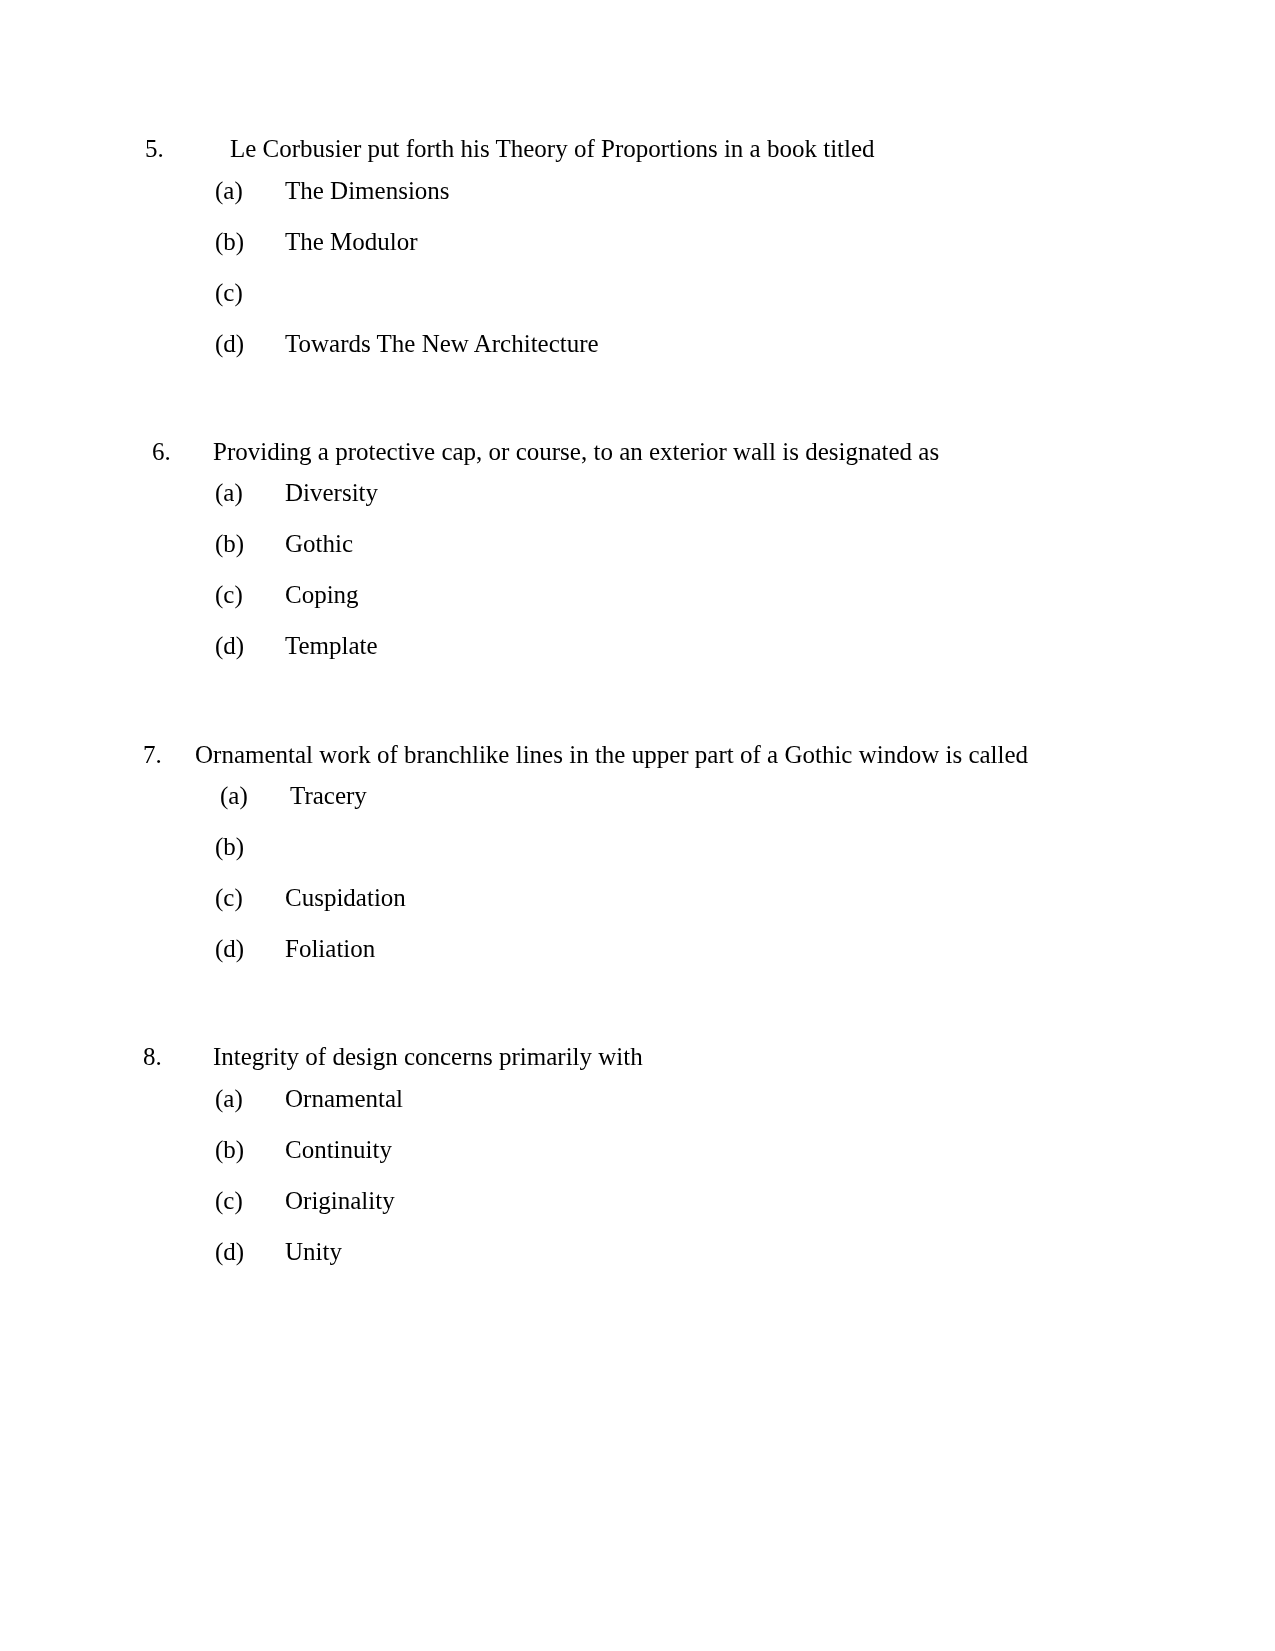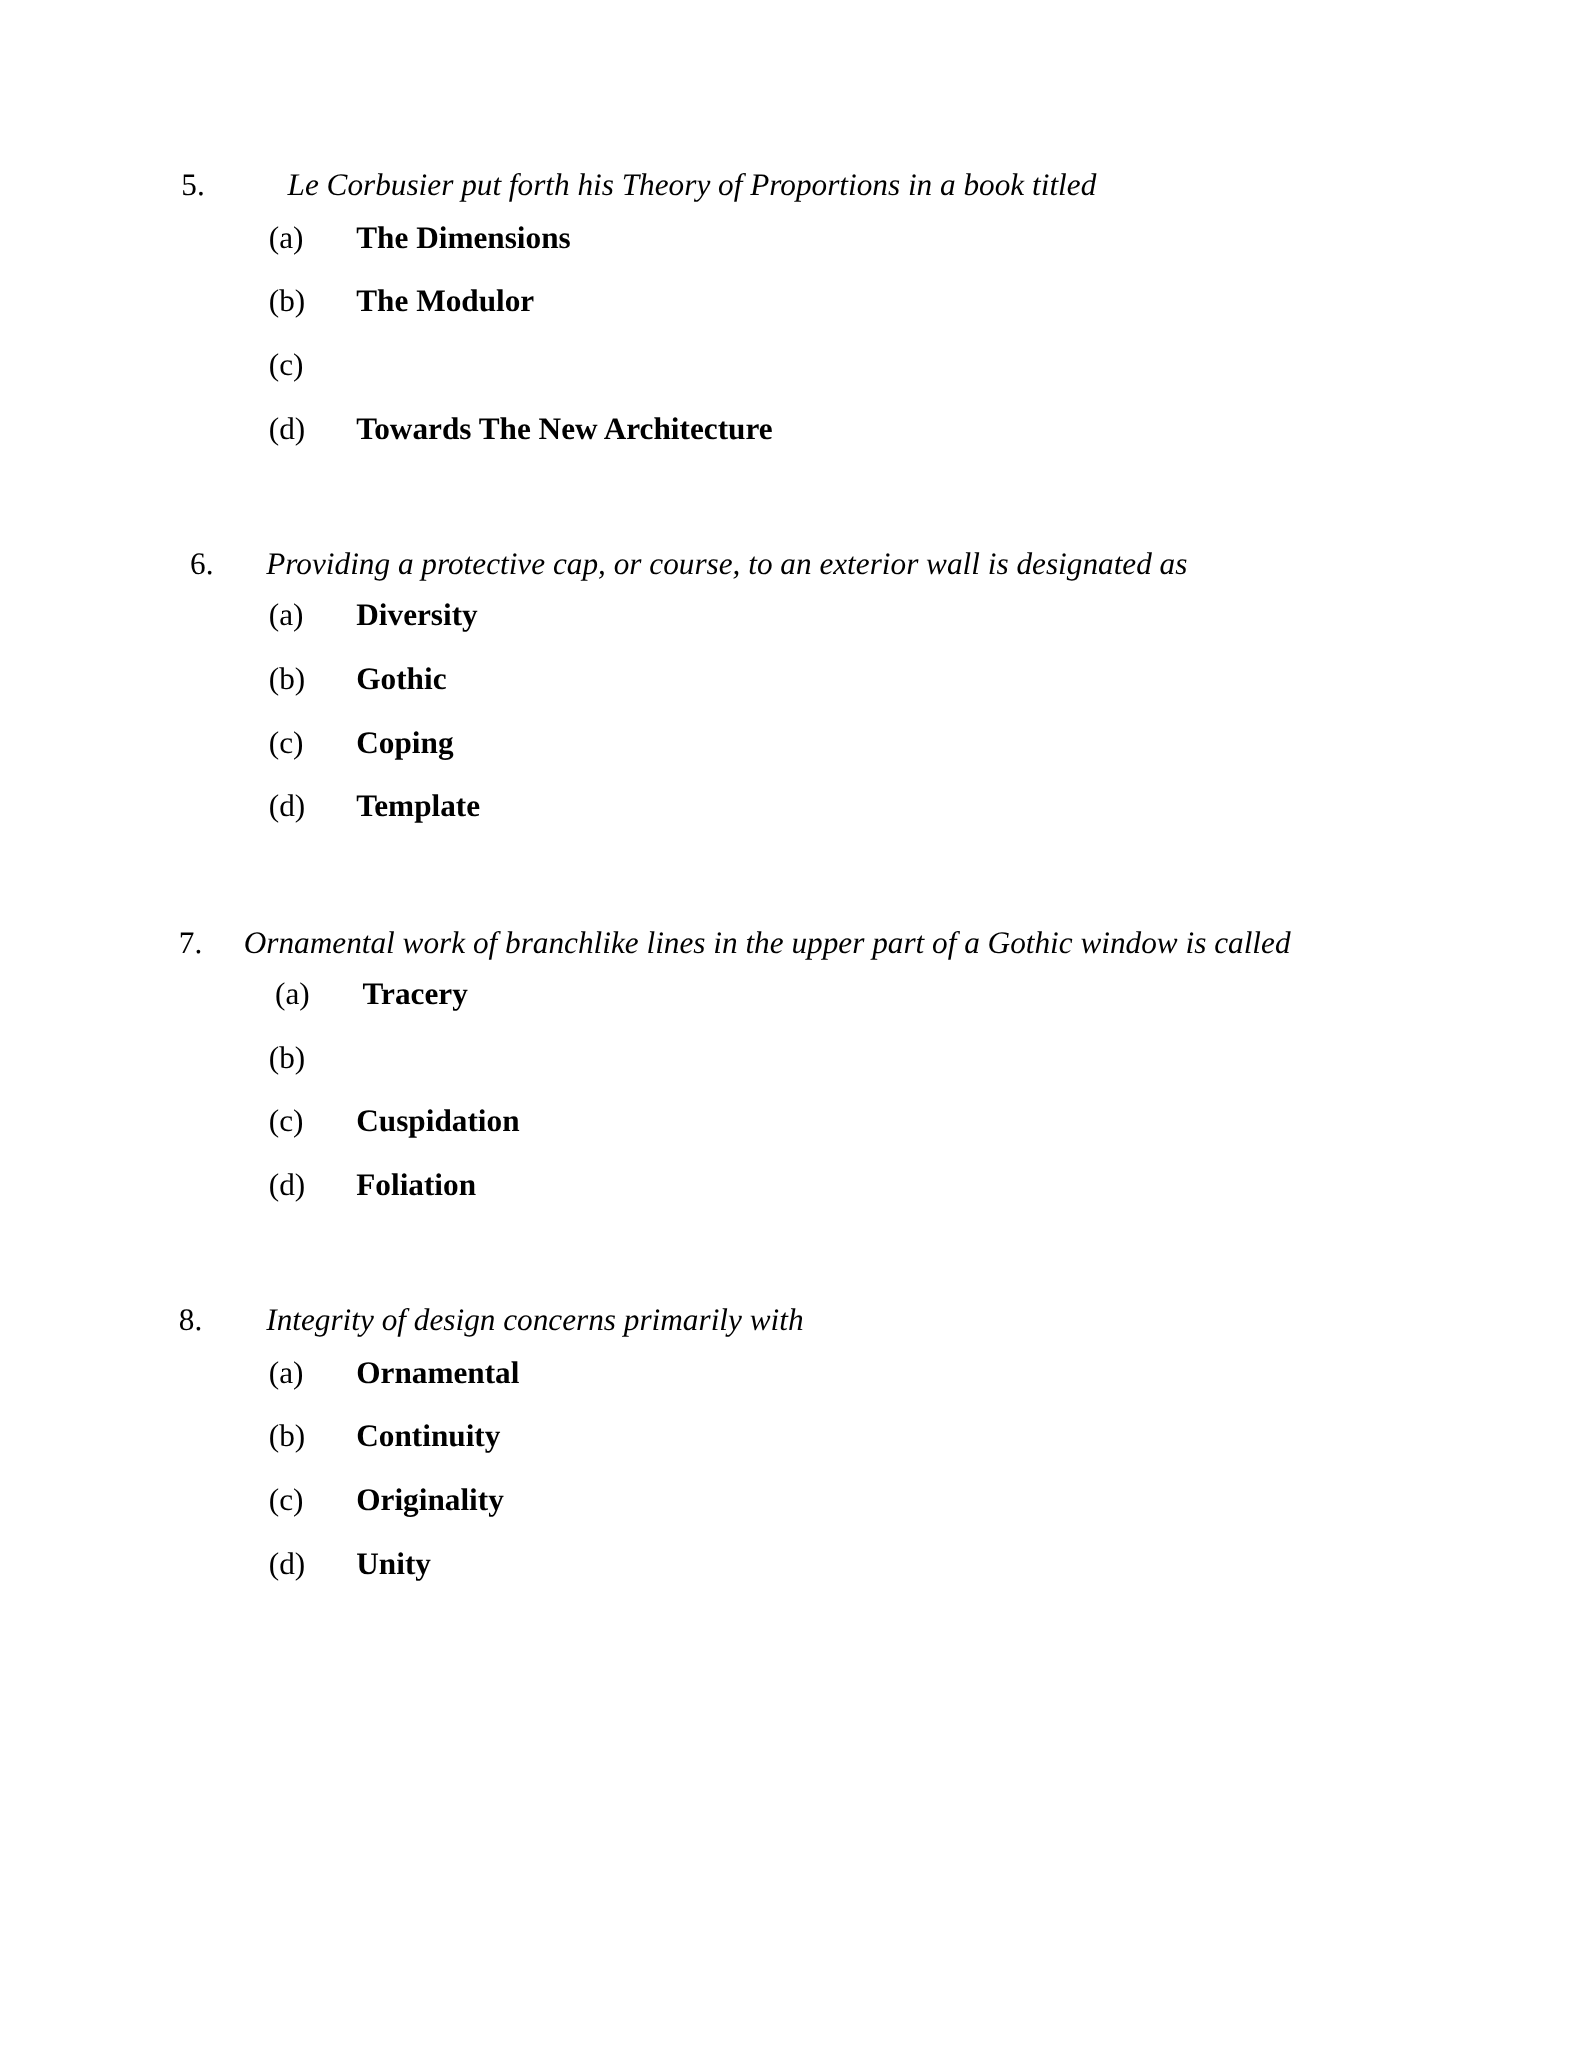--- a/index.html
+++ b/index.html
@@ -39,21 +39,20 @@
     align-items: baseline;
     font-size: 25px;
     line-height: 1.30;
   }
   .q-num {
     flex: 0 0 auto;
     white-space: nowrap;
   }
   .q-text {
     flex: 1 1 auto;
-    font-style: italic;
   }
 
   
   .q-block.v-wide .q-num { width: 85px; }
   .q-block.v-wide .q-head { margin-left: 2px; }
 
   
   .q-block.v-mid .q-num { width: 61px; }
   .q-block.v-mid .q-head { margin-left: 9px; }
 
@@ -86,21 +85,20 @@
     line-height: 1.0;
     height: 51px;
     margin-left: 72px;
   }
   .opt-mark {
     flex: 0 0 auto;
     width: 70px;
   }
   .opt-label {
     flex: 1 1 auto;
-    font-weight: bold;
   }
   
   .opt-row.nudge { margin-left: 77px; }
 </style>
 </head>
 <body>
 
 <div class="page">
   <div class="sheet">
 

